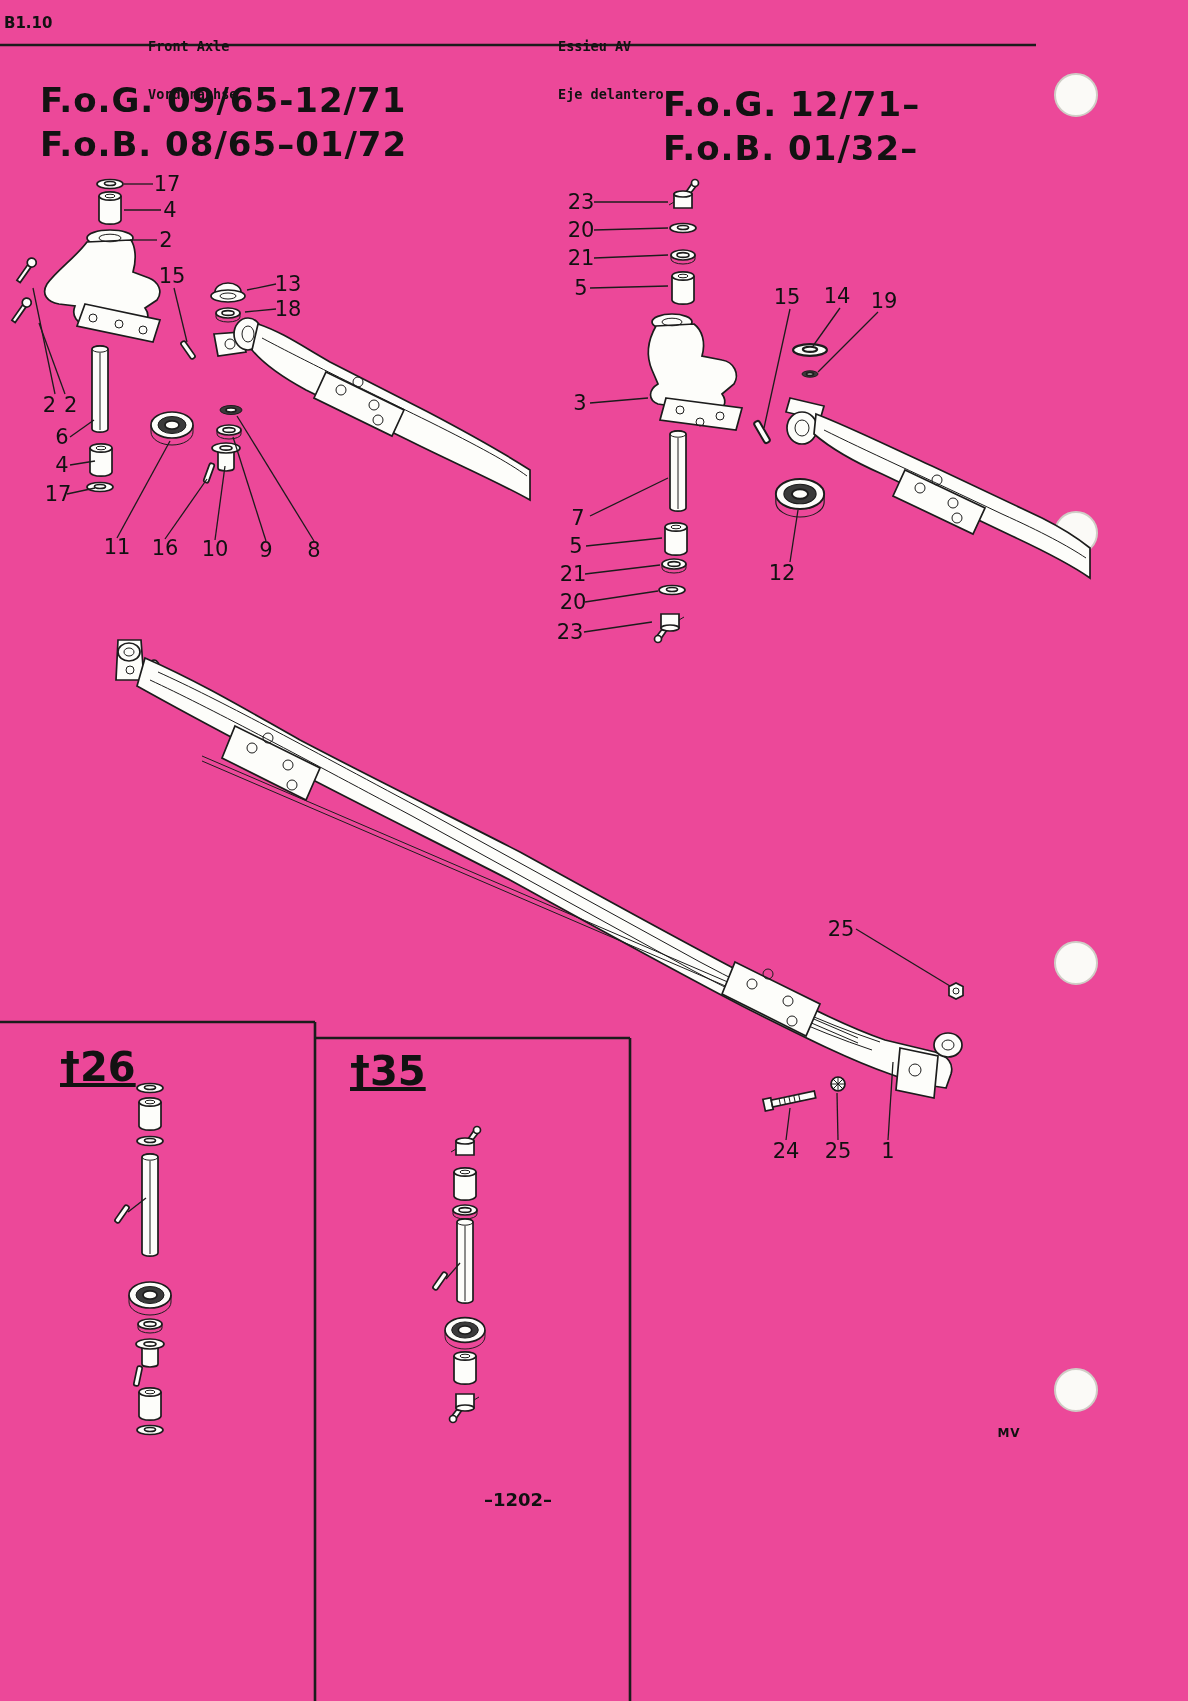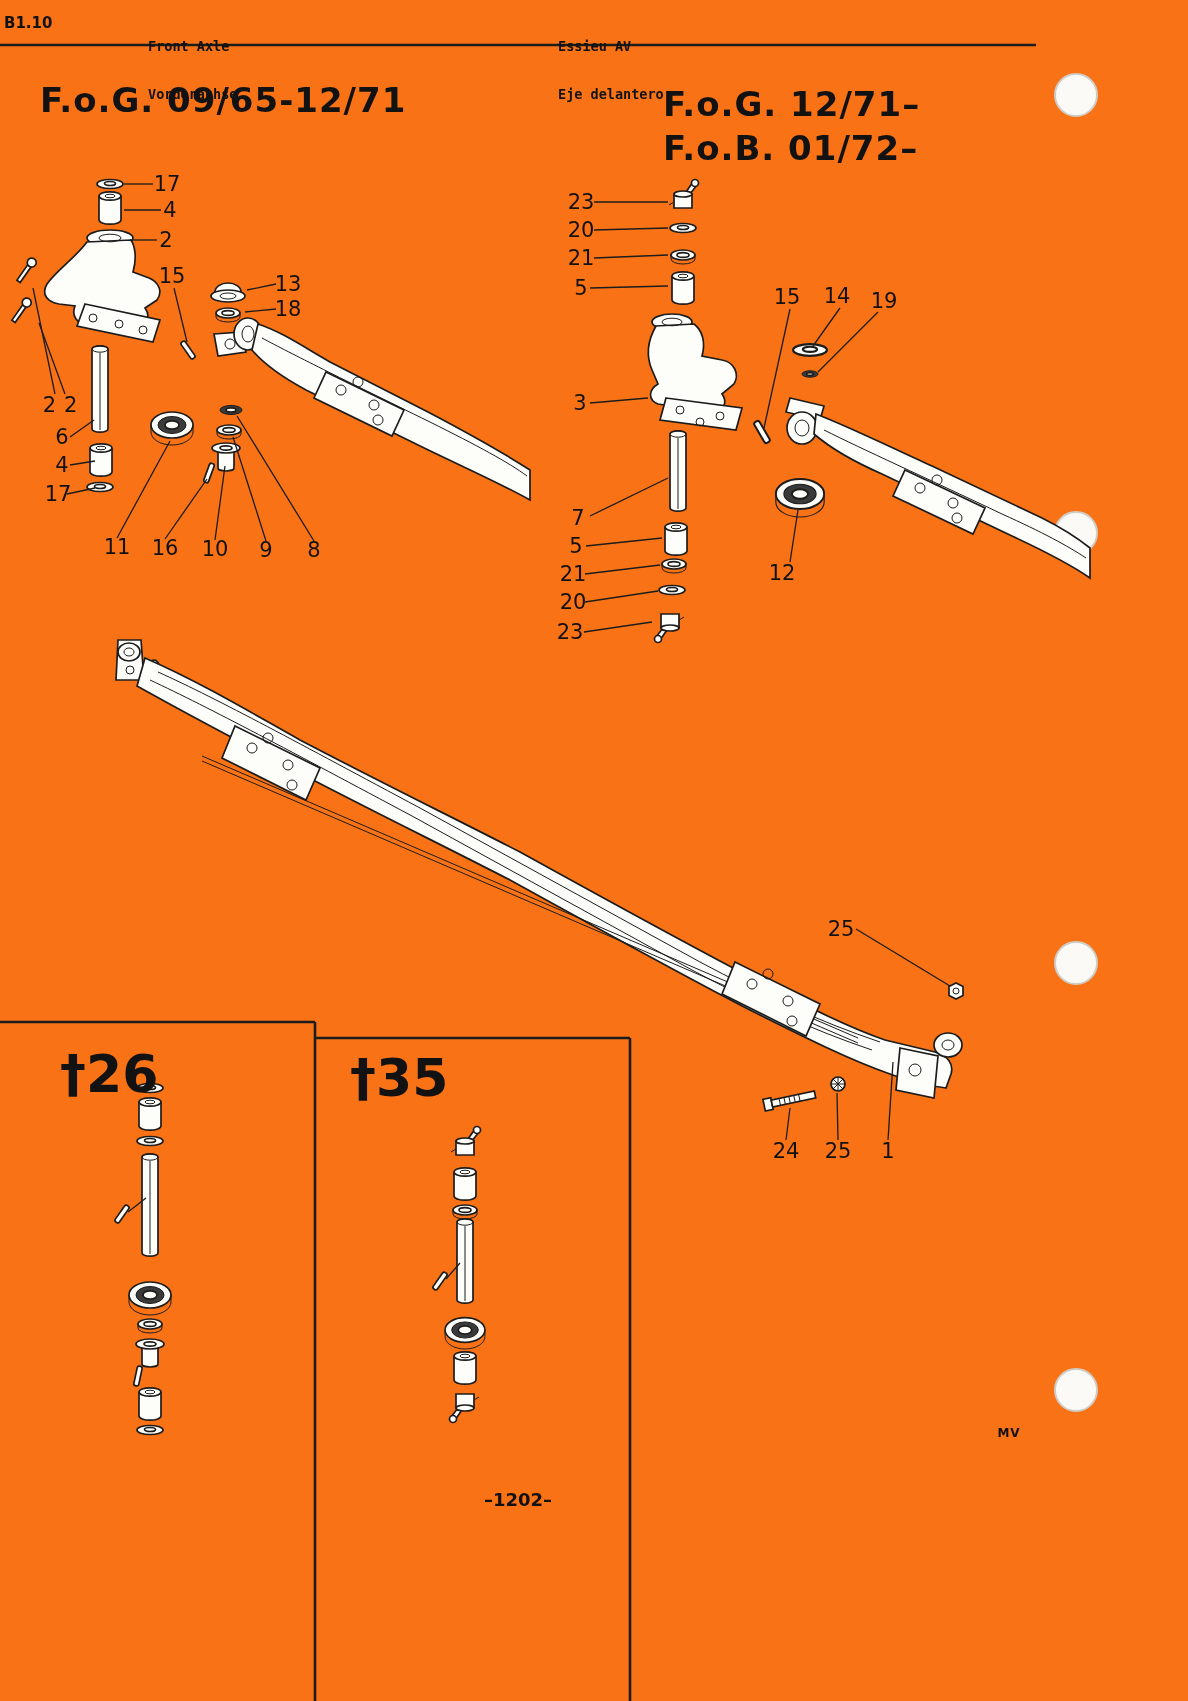--- a/index.html
+++ b/index.html
@@ -1,19 +1,19 @@
 <!DOCTYPE html>
 <html><head>
 <meta charset="utf-8">
 <style>
   html,body{margin:0;padding:0;background:#e9e8e4;}
   .page{
     position:relative;
     width:1188px;height:1701px;
-    background:#f97316;
+    background:#ec4899;
     overflow:hidden;
     font-family:"DejaVu Sans",sans-serif;
     color:#121212;
   }
   svg{position:absolute;left:0;top:0;}
   .fw{fill:#fdfdfa;stroke:#1c1c1c;stroke-width:1.7;}
   .dk{fill:#3a3a3a;stroke:#1c1c1c;stroke-width:1;}
   .thin{stroke:#1c1c1c;stroke-width:1;fill:none;}
   .leader{stroke:#1c1c1c;stroke-width:1.3;fill:none;}
   .rule{stroke:#1c1c1c;stroke-width:2.6;fill:none;}
@@ -25,21 +25,21 @@
   .hdr-left{left:148px;top:6px;}
   .hdr-right{left:558px;top:6px;}
   .title{font-weight:700;font-size:34px;letter-spacing:1px;line-height:44px;white-space:nowrap;}
   .title-left{left:40px;top:78px;}
   .title-right{left:640px;top:82px;margin-left:23px;}
   .callout{
     position:absolute;transform:translate(-50%,-50%);
     font-size:21px;color:#111;white-space:nowrap;
   }
   .wide{letter-spacing:8px;padding-left:8px;}
-  .inset-label{font-size:52px;font-weight:700;white-space:nowrap;}
+  .inset-label{font-size:40px;font-weight:700;white-space:nowrap;text-decoration:underline;}
   .page-number{font-size:18px;font-weight:700;}
   .printer-mark{font-size:12px;font-weight:700;letter-spacing:1px;}
 </style>
 </head>
 <body>
 
 <div class="page">
 
   <svg width="1188" height="1701" viewBox="0 0 1188 1701">
 
@@ -342,24 +342,25 @@
     <div>Front Axle</div>
     <div>Vorderachse</div>
   </div>
   <div class="abs hdr hdr-right">
     <div>Essieu AV</div>
     <div>Eje delantero</div>
   </div>
 
   <div class="abs title title-left">
     <div>F.o.G. 09/65-12/71</div>
+    <div>F.o.B. 08/65–01/72</div>
   </div>
   <div class="abs title title-right">
     <div>F.o.G. 12/71–</div>
-    <div>F.o.B. 01/72–</div>
+    <div>F.o.B. 01/32–</div>
   </div>
 
   <div class="callout" style="left:167px;top:184px">17</div>
   <div class="callout" style="left:170px;top:210px">4</div>
   <div class="callout" style="left:166px;top:240px">2</div>
   <div class="callout" style="left:172px;top:276px">15</div>
   <div class="callout" style="left:288px;top:284px">13</div>
   <div class="callout" style="left:288px;top:309px">18</div>
   <div class="callout wide" style="left:60px;top:405px">22</div>
   <div class="callout" style="left:62px;top:437px">6</div>

